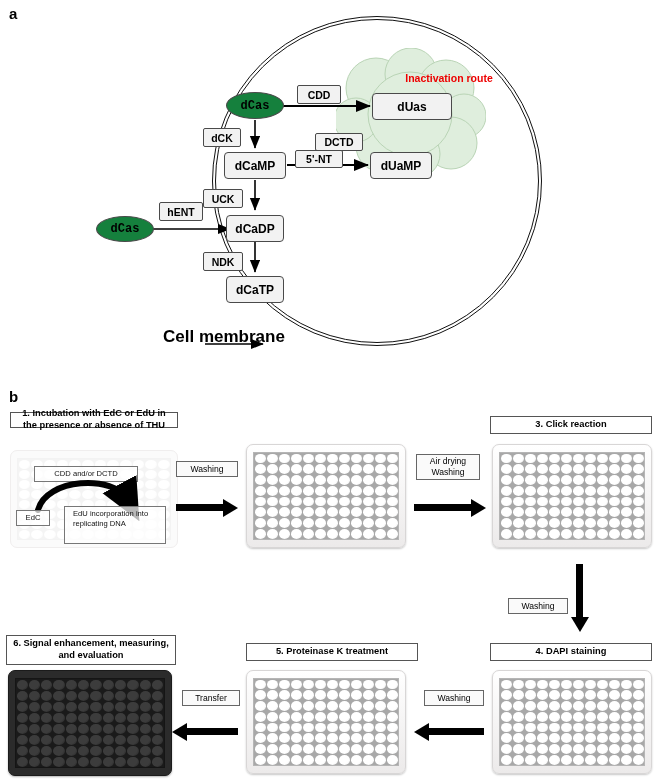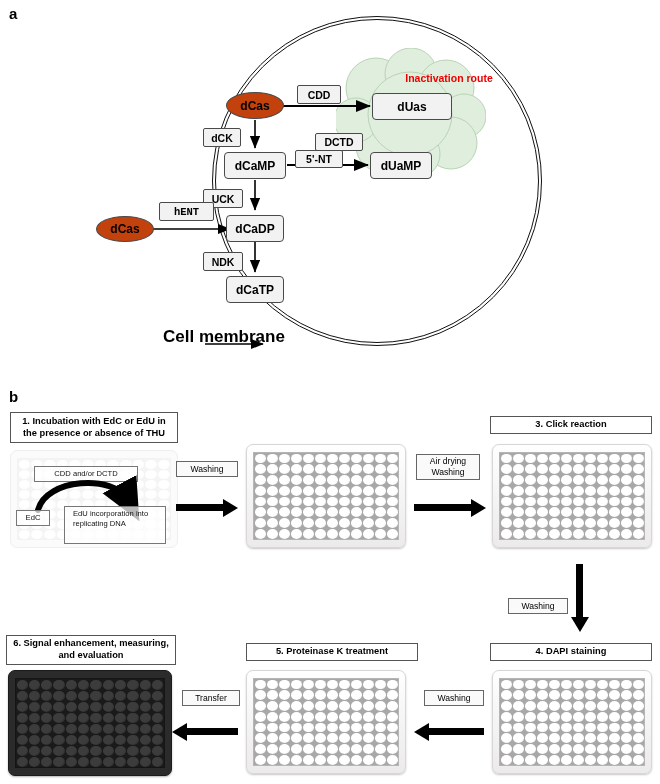--- a/index.html
+++ b/index.html
@@ -33,24 +33,24 @@
     display:flex;align-items:center;justify-content:center;
     box-sizing:border-box;white-space:nowrap;
   }
   .enzyme{
     position:absolute;background:#f2f2f2;border:1px solid #4a4a4a;
     border-radius:2px;font-size:10.5px;font-weight:bold;color:#000;
     display:flex;align-items:center;justify-content:center;
     box-sizing:border-box;white-space:nowrap;
   }
   .ellipse{
-    position:absolute;background:#c2410c;border:1px solid #4a4a4a;
+    position:absolute;background:#15803d;border:1px solid #4a4a4a;
     border-radius:50%;font-size:12px;font-weight:bold;color:#000;
     display:flex;align-items:center;justify-content:center;
-    box-sizing:border-box;white-space:nowrap;
+    box-sizing:border-box;white-space:nowrap;font-family:Liberation Mono, monospace;
   }
   .memlabel{
     position:absolute;font-size:17px;font-weight:bold;color:#000;white-space:nowrap;
   }
   
   #panel-b{position:absolute;left:0;top:378px;width:660px;height:406px;}
   .step-header{
     position:absolute;border:1px solid #555;background:#ffffff;
     font-size:9.3px;font-weight:bold;color:#000;text-align:center;
     box-sizing:border-box;display:flex;align-items:center;justify-content:center;
@@ -167,30 +167,30 @@
   <div class="node" style="left:372px;top:93px;width:80px;height:27px;">dUas</div>
   <div class="node" style="left:370px;top:152px;width:62px;height:27px;">dUaMP</div>
   <div class="ellipse" style="left:96px;top:216px;width:58px;height:26px;">dCas</div>
 
   <div class="enzyme" style="left:203px;top:128px;width:38px;height:19px;">dCK</div>
   <div class="enzyme" style="left:203px;top:189px;width:40px;height:19px;">UCK</div>
   <div class="enzyme" style="left:203px;top:252px;width:40px;height:19px;">NDK</div>
   <div class="enzyme" style="left:297px;top:85px;width:44px;height:19px;">CDD</div>
   <div class="enzyme" style="left:295px;top:133px;width:48px;height:18px;margin-left:20px;">DCTD</div>
   <div class="enzyme" style="left:295px;top:150px;width:48px;height:18px;">5'-NT</div>
-  <div class="enzyme" style="left:159px;top:202px;width:55px;height:19px;font-family:Liberation Mono, monospace;">hENT</div>
+  <div class="enzyme" style="left:159px;top:202px;width:44px;height:19px;">hENT</div>
 
   <div class="memlabel" style="left:163px;top:327px;">Cell membrane</div>
 </div>
 
 <div id="panel-b">
 
   <div class="panel-letter" style="left:9px;top:10px;">b</div>
 
-  <div class="step-header" style="left:10px;top:34px;width:168px;height:31px;text-align:center;">1. Incubation with EdC or EdU in the presence or absence of THU</div>
+  <div class="step-header" style="left:10px;top:34px;width:168px;height:16px;text-align:center;">1. Incubation with EdC or EdU in the presence or absence of THU</div>
   <div class="plate faded" style="left:10px;top:72px;width:168px;height:98px;">
     <div class="wells">
         <div class="well"></div>
         <div class="well"></div>
         <div class="well"></div>
         <div class="well"></div>
         <div class="well"></div>
         <div class="well"></div>
         <div class="well"></div>
         <div class="well"></div>

